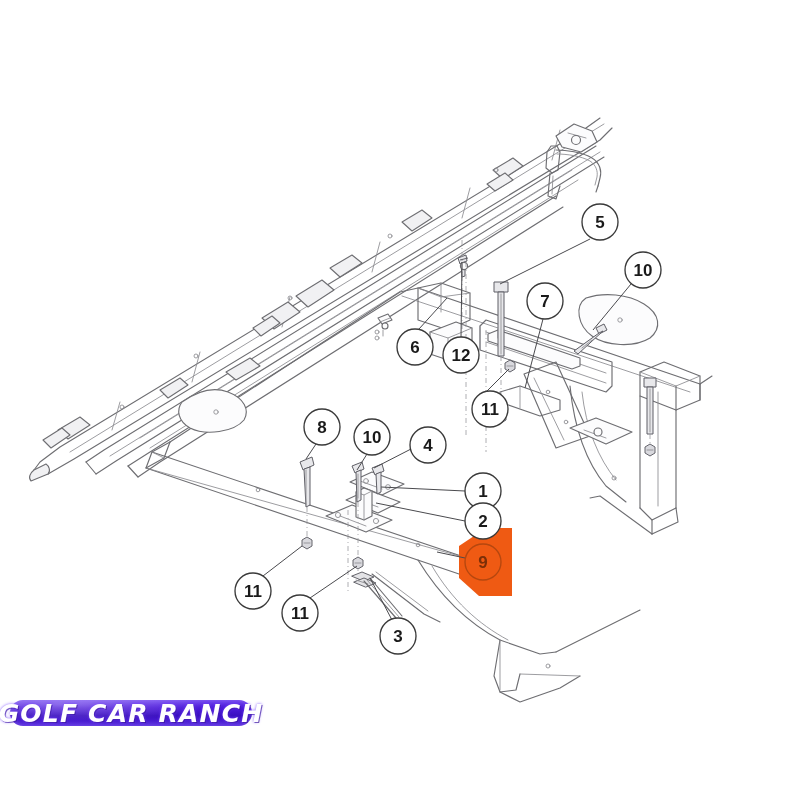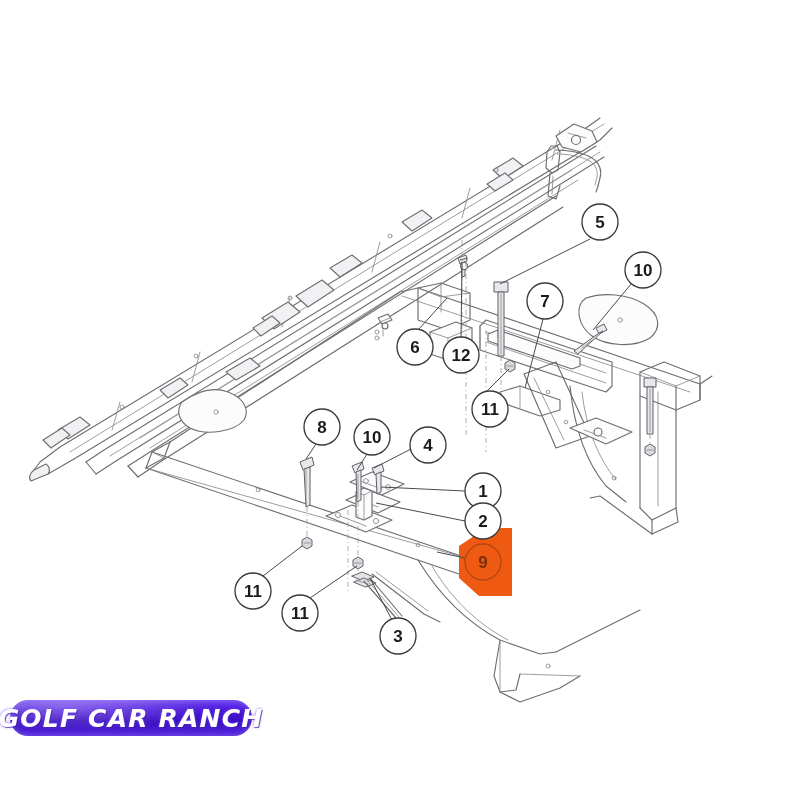--- a/index.html
+++ b/index.html
@@ -27,21 +27,21 @@
     top: 0;
     width: 800px;
     height: 800px;
     display: block;
   }
   .logo-wrap {
     position: absolute;
     left: 10px;
     top: 700px;
     width: 242px;
-    height: 36px;
+    height: 26px;
   }
   .logo-plate {
     position: absolute;
     inset: 0;
     border-radius: 21px;
     background:
       radial-gradient(ellipse at 22% 18%, rgba(255,255,255,0.30) 0%, rgba(255,255,255,0) 55%),
       linear-gradient(180deg, #6b3df0 0%, #4b18d8 30%, #3a0fc0 60%, #5426e0 100%);
     box-shadow: inset 0 0 6px rgba(255,255,255,0.25);
   }

